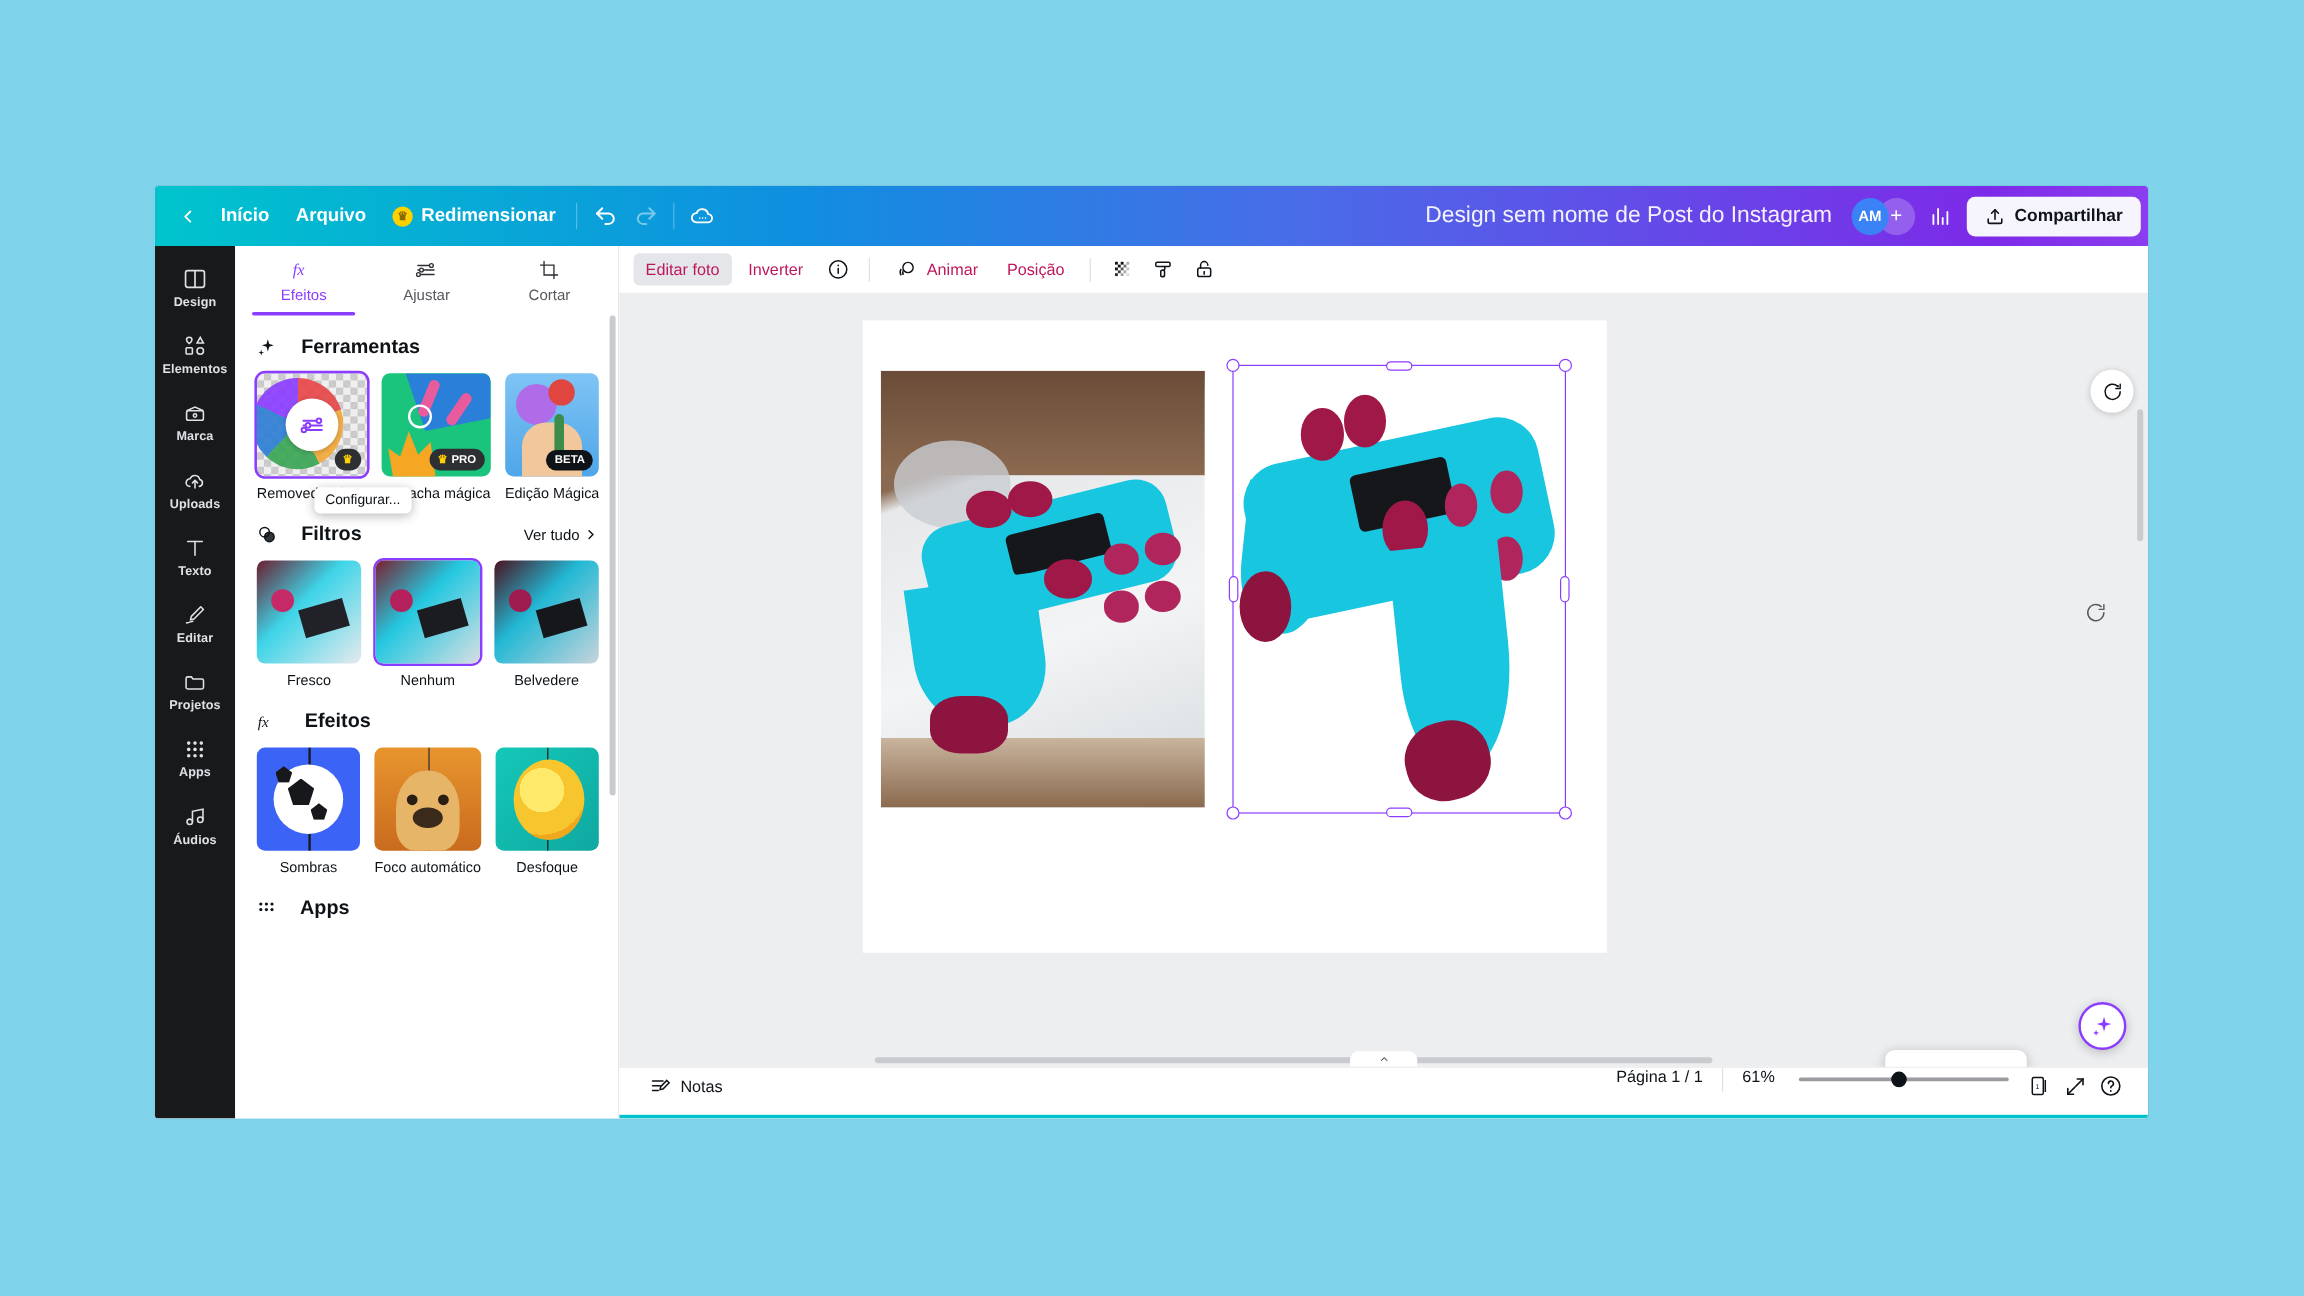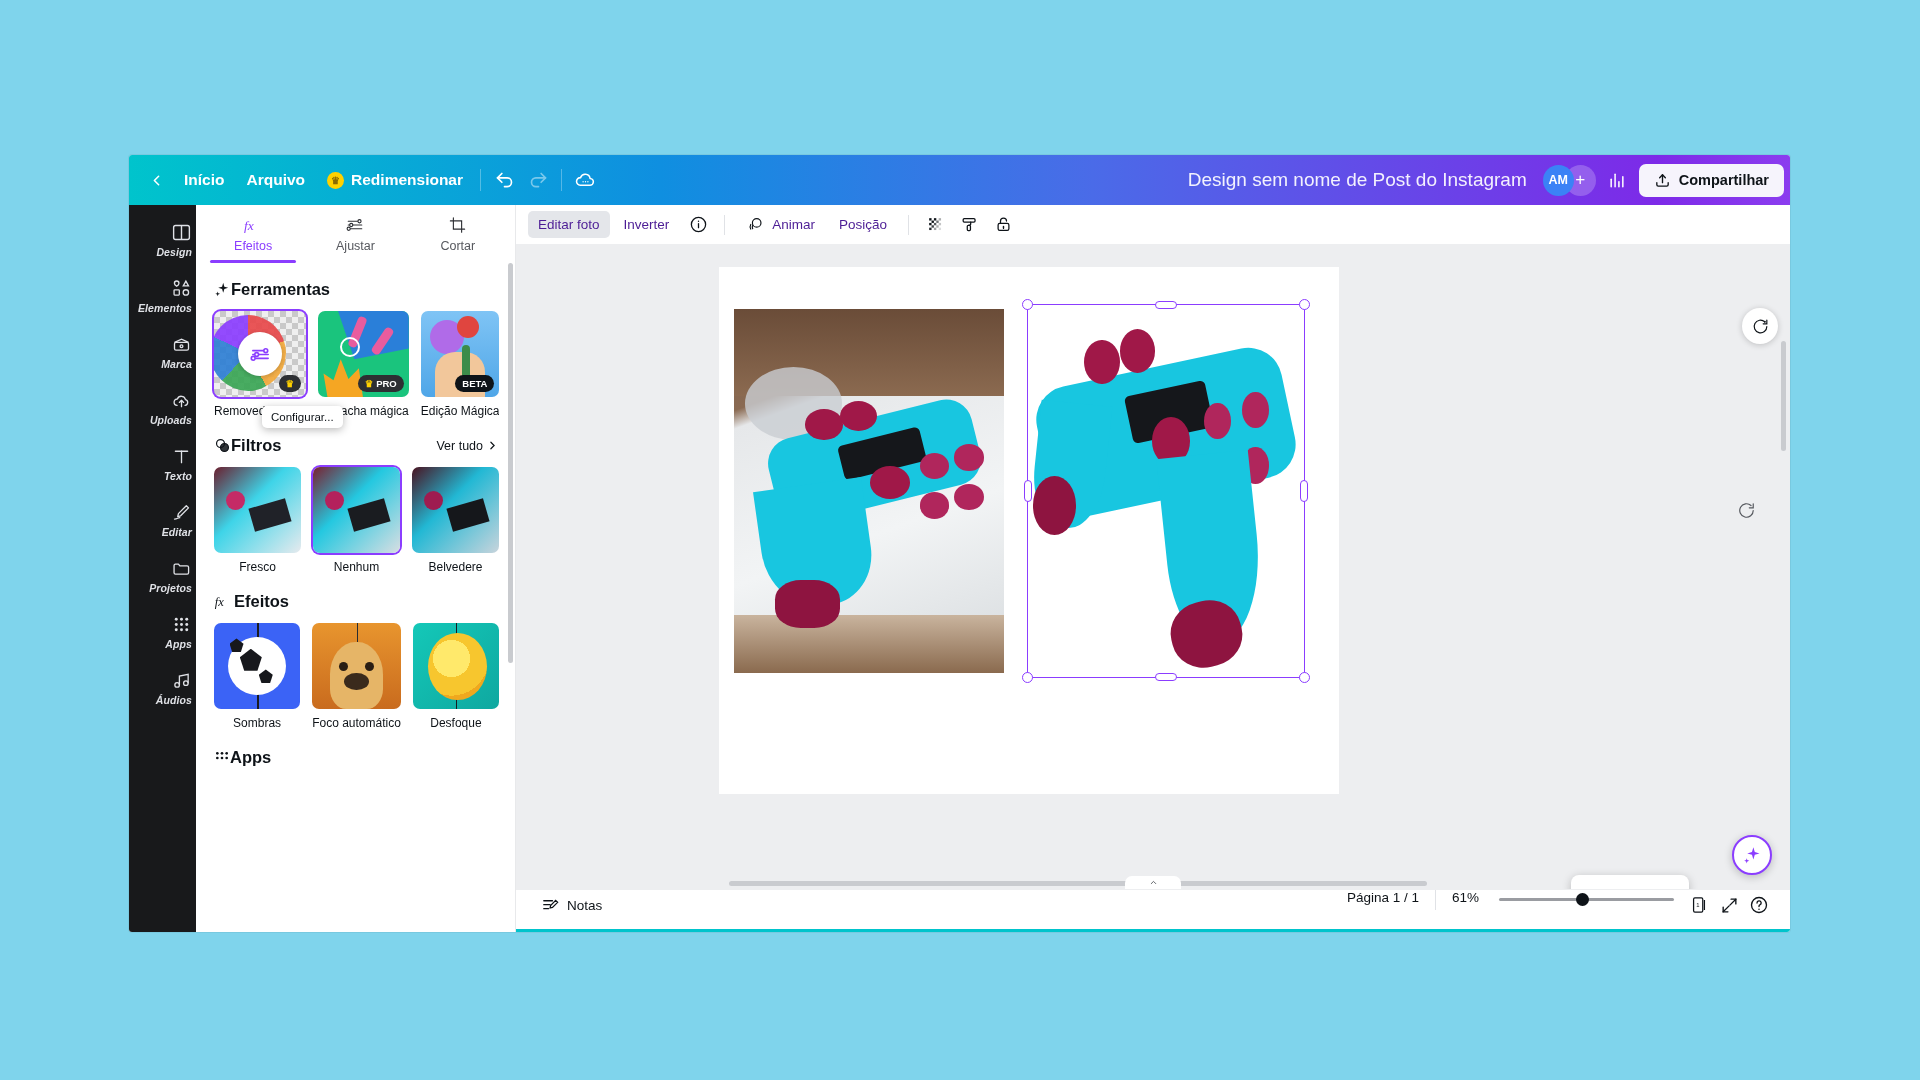--- a/index.html
+++ b/index.html
@@ -81,24 +81,23 @@
   
   .rail {
     width: 67px; flex: 0 0 67px;
     background: #18191B;
     display: flex; flex-direction: column;
     align-items: center; padding-top: 8px;
     overflow: hidden;
   }
   .rail-item {
     width: 59px; padding: 9px 0 7px;
-    display: flex; flex-direction: column; align-items: flex-end;
+    display: flex; flex-direction: column; align-items: center;
     gap: 3px; border-radius: 8px; cursor: pointer;
     margin-bottom: 4px;
-    font-style: italic;
   }
   .rail-item .lbl { color: #DFE1E6; font-size: 10.5px; font-weight: 600; letter-spacing: .1px; }
   .rail-item svg { display: block; }
 
   
   .panel {
     width: 320px; flex: 0 0 320px;
     background: #fff; display: flex; flex-direction: column;
     border-right: 1px solid #E8E9EB; position: relative;
     min-height: 0;
@@ -113,21 +112,21 @@
   .ptab.active .lbl { color: #8B3DFF; }
   .ptab.active::after {
     content: ""; position: absolute; left: 8px; right: 8px; bottom: -1px;
     height: 3px; background: #8B3DFF; border-radius: 2px;
   }
   .panel-scroll {
     flex: 1; overflow: hidden; position: relative;
     padding: 14px 16px 0 18px;
   }
   .sec-head {
-    display: flex; align-items: center; gap: 0;
+    display: flex; align-items: center; gap: 20px;
     margin: 4px 0 12px;
   }
   .sec-title { font-size: 16.5px; font-weight: 700; color: #0E1318; }
   .sec-more {
     margin-left: auto; display: flex; align-items: center; gap: 3px;
     font-size: 12.5px; color: #0E1318; cursor: pointer;
   }
   .grid3 { display: grid; grid-template-columns: repeat(3, 1fr); gap: 12px; margin-bottom: 18px; }
   .card { cursor: pointer; }
   .thumb {
@@ -179,21 +178,21 @@
   }
 
   
   .editor { flex: 1; display: flex; flex-direction: column; min-width: 0; background: #fff; }
   .obj-toolbar {
     height: 40px; flex: 0 0 40px;
     display: flex; align-items: center; gap: 4px;
     padding: 0 12px; border-bottom: 1px solid #EDEEF0;
   }
   .ot-btn {
-    font-size: 13.5px; color: #4c1d95;
+    font-size: 13.5px; color: #be185d;
     padding: 6px 10px; border-radius: 5px; cursor: pointer;
     white-space: nowrap;
   }
   .ot-btn.on { background: #E4E6EA; }
   .ot-ic {
     width: 30px; height: 30px; border-radius: 5px; cursor: pointer;
     display: flex; align-items: center; justify-content: center;
   }
   .ot-sep { width: 1px; height: 20px; background: #E0E2E6; margin: 0 7px; }
 

